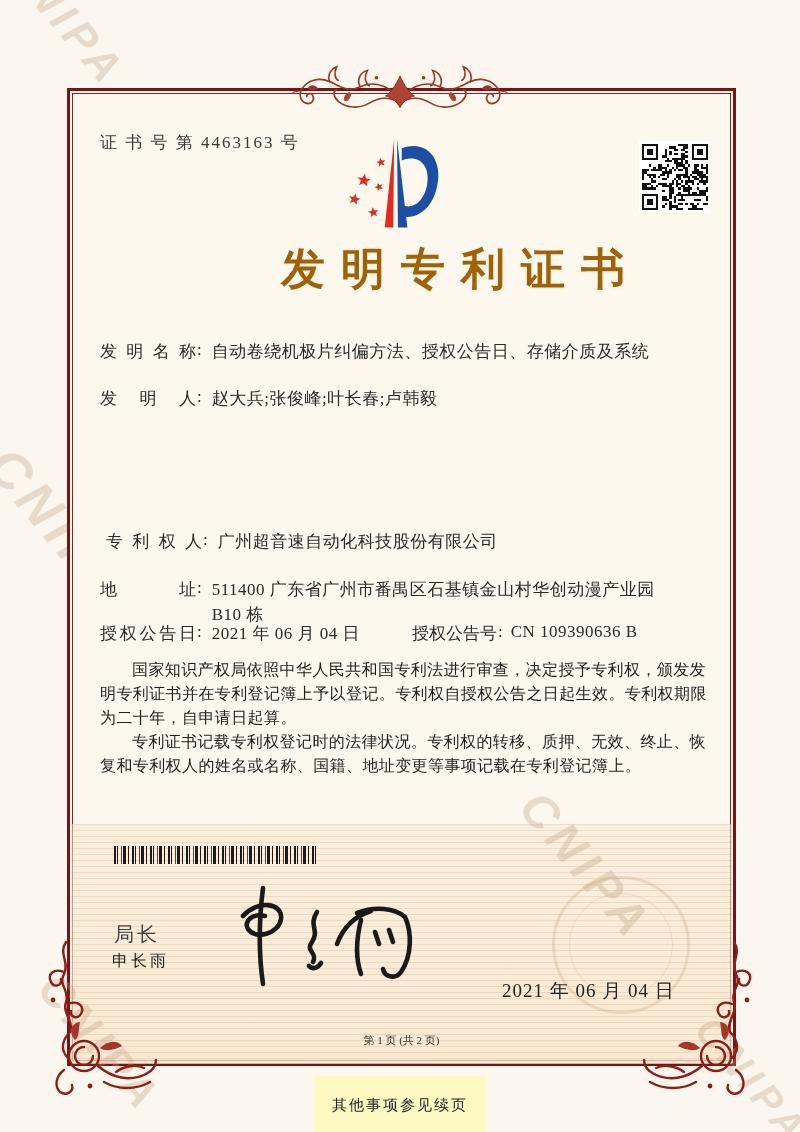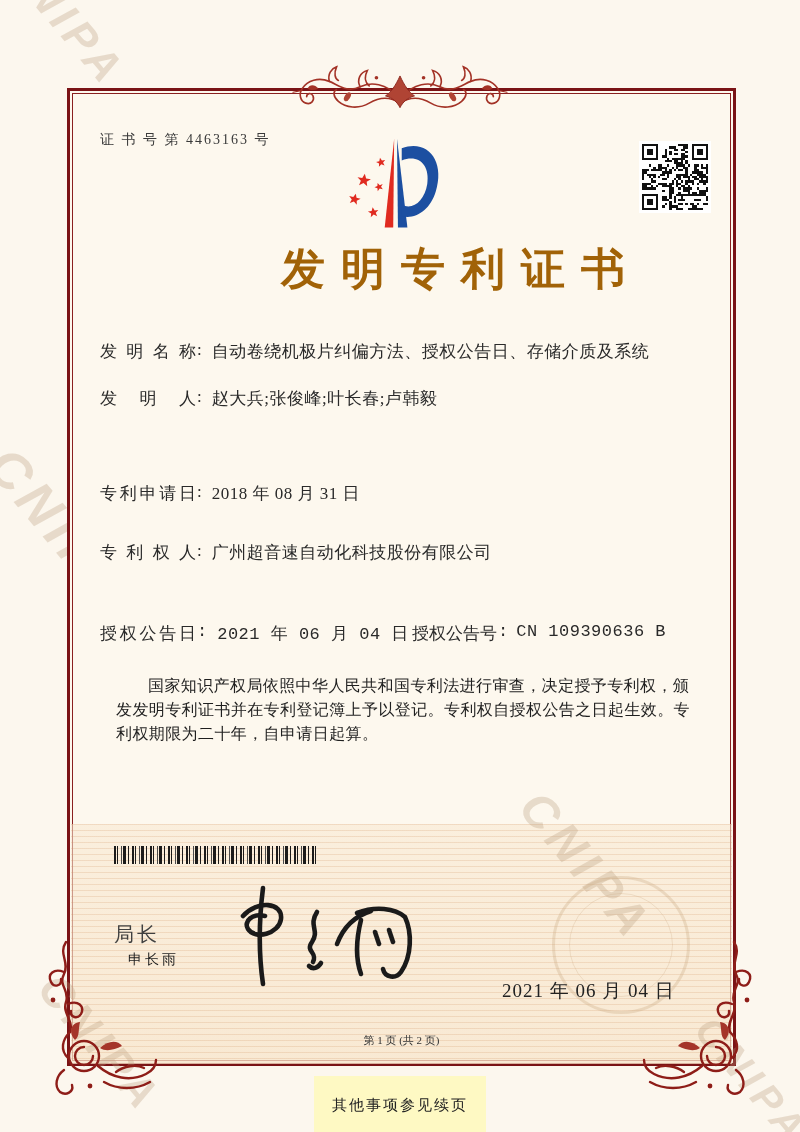--- a/index.html
+++ b/index.html
@@ -58,21 +58,21 @@
 
   
   .orn{position:absolute;z-index:4;}
   .orn-top{left:284px;top:56px;width:232px;height:58px;}
   .orn-bl{left:20px;top:940px;width:138px;height:168px;}
   .orn-br{left:642px;top:940px;width:138px;height:168px;transform:scaleX(-1);}
 
   
   .cert-no{
     position:absolute;left:100px;top:131px;
-    font-size:14px;color:#3a3a3a;letter-spacing:2px;z-index:5;
+    font-size:17px;color:#3a3a3a;letter-spacing:2px;z-index:5;
   }
   .logo{position:absolute;left:333px;top:133px;width:128px;height:104px;z-index:5;}
   .qr{
     position:absolute;left:639px;top:141px;width:72px;height:72px;
     background:#fff;padding:3px;box-sizing:border-box;z-index:5;
   }
   .qr svg{width:100%;height:100%;}
 
   .title{
     position:absolute;left:67px;top:240px;width:772px;
@@ -93,34 +93,34 @@
   .fvalue{vertical-align:top;letter-spacing:0.5px;}
   .fvalue-wrap{display:inline-block;width:448px;white-space:normal;line-height:1.45;vertical-align:top;letter-spacing:0.5px;}
   .g2{position:absolute;left:312px;top:0;white-space:nowrap;}
   .g2 .fcolon{margin:0 8px 0 1px;}
 
   
   .legal{
     position:absolute;left:100px;top:658px;width:614px;
     font-size:16px;line-height:1.5;color:#1f1f1f;z-index:5;
   }
-  .legal p{margin:16px;text-indent:2em;letter-spacing:0.4px;}
+  .legal p{margin:0;text-indent:2em;letter-spacing:0.4px;}
 
   
   .barcode{
     position:absolute;left:114px;top:846px;width:203px;height:18px;z-index:5;
     background:repeating-linear-gradient(90deg,
       #1b1b1b 0 2px, transparent 2px 3px,
       #1b1b1b 3px 4px, transparent 4px 7px,
       #4a4a4a 7px 8px, transparent 8px 9px,
       #1b1b1b 9px 12px, transparent 12px 14px,
       #1b1b1b 14px 15px, transparent 15px 18px);
   }
   .sig-title{position:absolute;left:114px;top:921px;font-size:20px;letter-spacing:3px;color:#404040;z-index:5;}
-  .sig-name{position:absolute;left:128px;top:951px;font-size:14px;letter-spacing:3px;color:#1c1c1c;z-index:5;}
+  .sig-name{position:absolute;left:112px;top:951px;font-size:16px;letter-spacing:3px;color:#1c1c1c;z-index:5;}
   .sig-hand{position:absolute;left:205px;top:882px;width:235px;height:105px;z-index:5;}
   .sign-date{position:absolute;left:502px;top:978px;font-size:19px;color:#222;letter-spacing:1px;z-index:5;}
 
   
   .page-ind{
     position:absolute;left:67px;top:1033px;width:669px;text-align:center;
     font-size:11px;color:#333;z-index:5;
   }
   .cont-note{
     position:absolute;left:0;top:1076px;width:800px;text-align:center;z-index:5;
@@ -244,35 +244,36 @@
   </div>
 
   <div class="title">发明专利证书</div>
 
   <div class="frow" style="top:340px;">
     <span class="flabel">发明名称</span><span class="fcolon">:</span><span class="fvalue">自动卷绕机极片纠偏方法、授权公告日、存储介质及系统</span>
   </div>
   <div class="frow" style="top:387px;font-family:Liberation Serif, serif;">
     <span class="flabel">发明人</span><span class="fcolon">:</span><span class="fvalue">赵大兵;张俊峰;叶长春;卢韩毅</span>
   </div>
-  <div class="frow" style="top:482px;">
-    <span class="flabel">专利申请日</span><span class="fcolon">:</span><span class="fvalue">2018 年 08 月 31 日</span>
-  </div>
-  <div class="frow" style="top:541px;">
+  <div class="frow" style="top:530px;margin-left:6px;">
     <span class="flabel">专利权人</span><span class="fcolon">:</span><span class="fvalue">广州超音速自动化科技股份有限公司</span>
   </div>
-  <div class="frow" style="top:622px;font-family:Liberation Mono, monospace;">
+  <div class="frow" style="top:578px;">
+    <span class="flabel">地址</span><span class="fcolon">:</span><span class="fvalue-wrap">511400 广东省广州市番禺区石基镇金山村华创动漫产业园 B10 栋</span>
+  </div>
+  <div class="frow" style="top:622px;">
     <span class="flabel">授权公告日</span><span class="fcolon">:</span><span class="fvalue">2021 年 06 月 04 日</span>
     <span class="g2">
       <span>授权公告号</span><span class="fcolon">:</span><span class="fvalue">CN 109390636 B</span>
     </span>
   </div>
 
   <div class="legal">
     <p>国家知识产权局依照中华人民共和国专利法进行审查，决定授予专利权，颁发发明专利证书并在专利登记簿上予以登记。专利权自授权公告之日起生效。专利权期限为二十年，自申请日起算。</p>
+    <p>专利证书记载专利权登记时的法律状况。专利权的转移、质押、无效、终止、恢复和专利权人的姓名或名称、国籍、地址变更等事项记载在专利登记簿上。</p>
   </div>
 
   <div class="barcode"></div>
 
   <div class="sig-title">局长</div>
   <div class="sig-name">申长雨</div>
   <svg class="sig-hand" viewBox="0 0 235 105">
     <g stroke="#1a1a1a" stroke-width="4.6" fill="none" stroke-linecap="round" stroke-linejoin="round">
       <path d="M38,34 C52,18 78,20 76,37 C74,52 50,58 43,47 C38,39 48,31 60,34"></path>
       <path d="M58,6 C55,30 53,68 58,102"></path>

